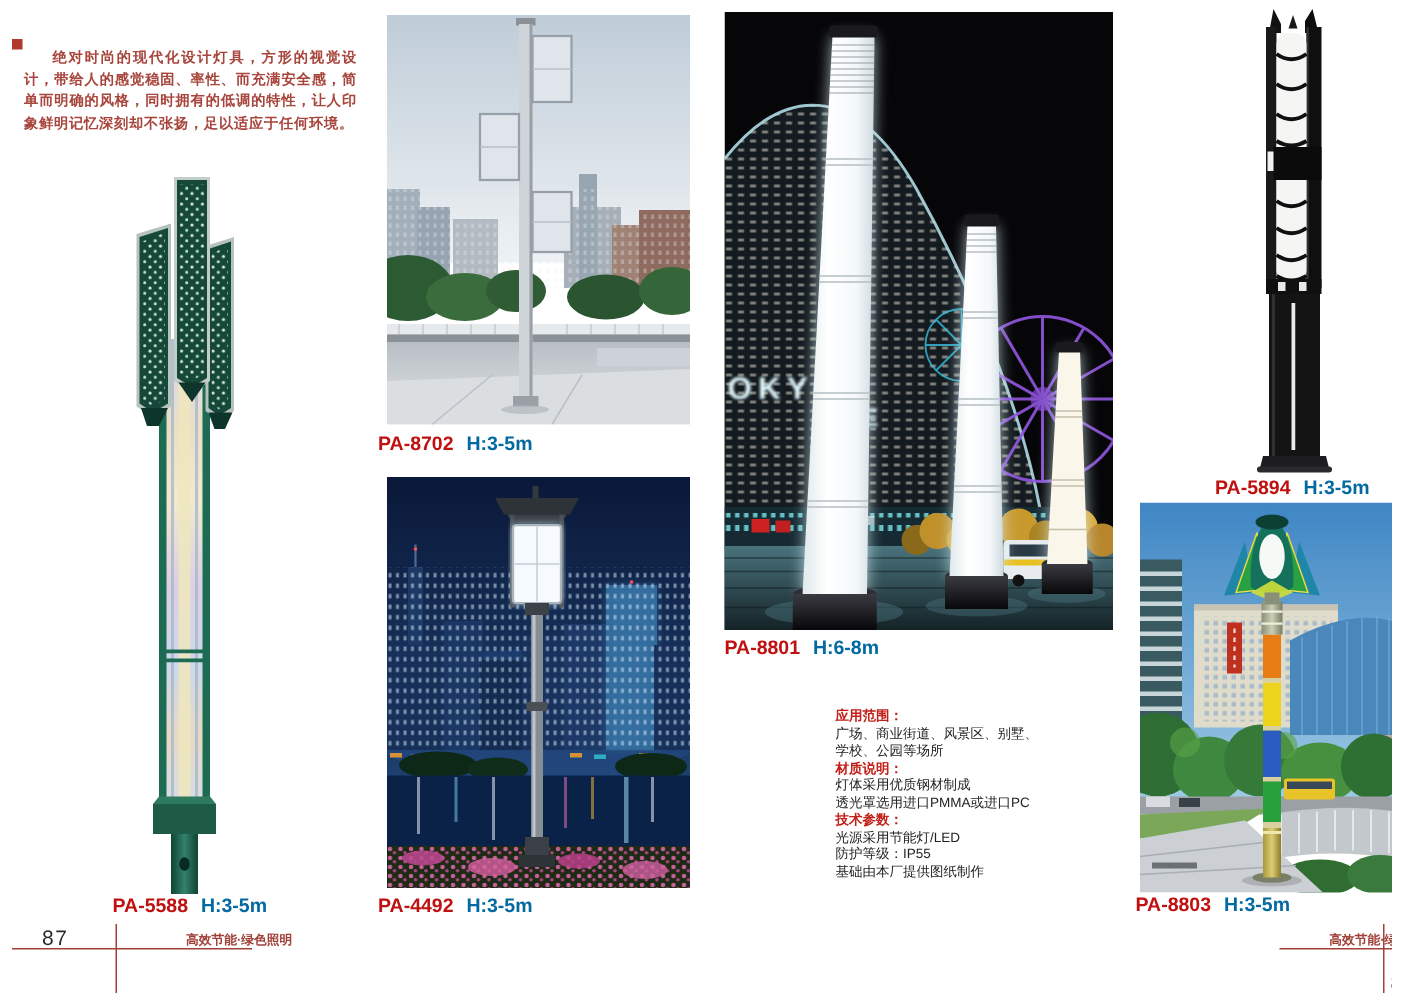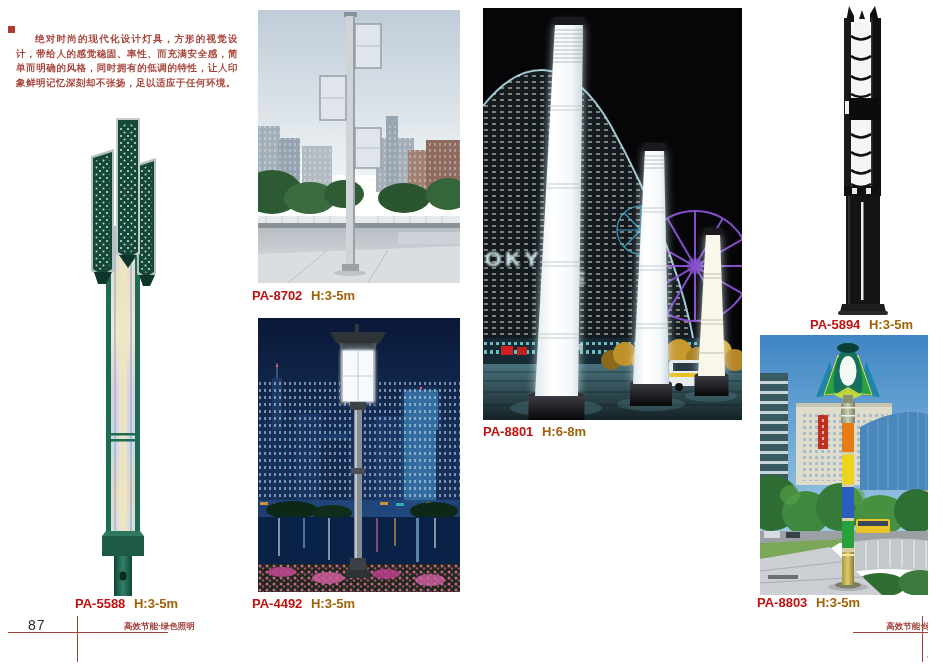--- a/index.html
+++ b/index.html
@@ -5,21 +5,21 @@
   html,body{margin:0;padding:0;background:#ffffff;}
   .page{position:relative;width:928px;height:664px;background:#ffffff;overflow:hidden;
         font-family:"Liberation Sans","DejaVu Sans",sans-serif;}
   .red-bullet{position:absolute;left:8px;top:26px;width:7px;height:7px;background:#b03a30;}
   .intro{position:absolute;left:16px;top:32px;width:222px;margin:0;
          font-size:9.5px;line-height:14.5px;font-weight:bold;color:#a8453c;
          text-align:justify;text-indent:2em;letter-spacing:.5px;}
   figure{margin:0;padding:0;position:absolute;}
   .plabel{position:absolute;font-size:13px;line-height:15px;white-space:nowrap;}
   .plabel .code{color:#c01010;font-weight:bold;}
-  .plabel .hv{color:#a16207;font-weight:bold;margin-left:5px;}
+  .plabel .hv{color:#0369a1;font-weight:bold;margin-left:5px;}
   .specs{position:absolute;left:557px;top:472px;width:190px;font-size:9px;line-height:11.5px;}
   .specs .st{color:#c22018;font-weight:bold;}
   .specs .sl{color:#222;}
   .f-line{position:absolute;height:1px;background:#a04038;top:632px;}
   .f-vline{position:absolute;width:1px;background:#a04038;top:616px;height:46px;}
   .f-num{position:absolute;top:617px;font-size:14px;color:#2b2b2b;letter-spacing:1px;}
   .f-slogan{position:absolute;top:621px;font-size:8.5px;font-weight:bold;color:#a04038;white-space:nowrap;padding-left:39px;}
 </style>
 </head>
 <body>
@@ -415,20 +415,32 @@
         <line x1="210" y1="345" x2="248" y2="345"></line>
       </g>
       <rect x="221" y="220" width="18" height="7" rx="2" fill="#1a1a1e"></rect>
     </svg>
   </figure>
   <div class="plabel" style="left:483px;top:424px;">
     <span class="code">PA-8801</span>
     <span class="hv">H:6-8m</span>
   </div>
 
+  <div class="specs">
+    <div class="st">应用范围：</div>
+    <div class="sl">广场、商业街道、风景区、别墅、</div>
+    <div class="sl">学校、公园等场所</div>
+    <div class="st">材质说明：</div>
+    <div class="sl">灯体采用优质钢材制成</div>
+    <div class="sl">透光罩选用进口PMMA或进口PC</div>
+    <div class="st">技术参数：</div>
+    <div class="sl">光源采用节能灯/LED</div>
+    <div class="sl">防护等级：IP55</div>
+    <div class="sl">基础由本厂提供图纸制作</div>
+  </div>
 
   <figure style="left:816px;top:6px;width:92px;height:310px;">
     <svg width="92" height="310" viewBox="0 0 92 310">
 
       <polygon points="30,16 33,0 38,10 38,16" fill="#111"></polygon>
       <polygon points="54,16 54,8 59,0 63,16" fill="#0d0d0d"></polygon>
       <polygon points="43,13 46,4 49,13" fill="#191919"></polygon>
 
       <rect x="28" y="12" width="7" height="174" fill="#191919"></rect>
       <rect x="55" y="12" width="10" height="174" fill="#0f0f0f"></rect>

